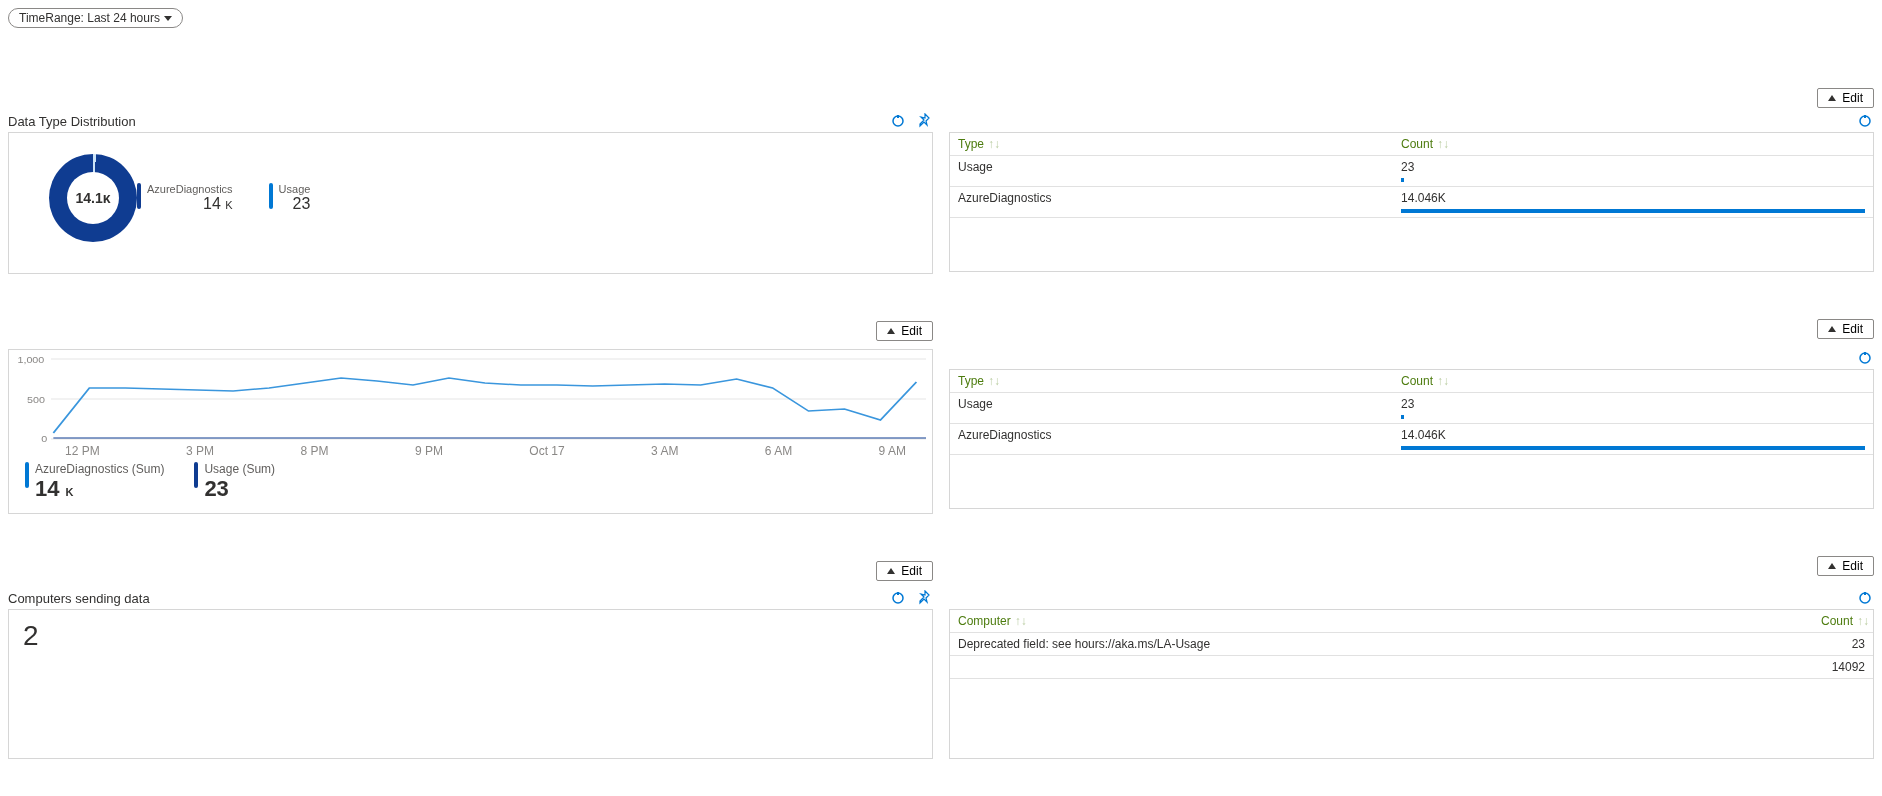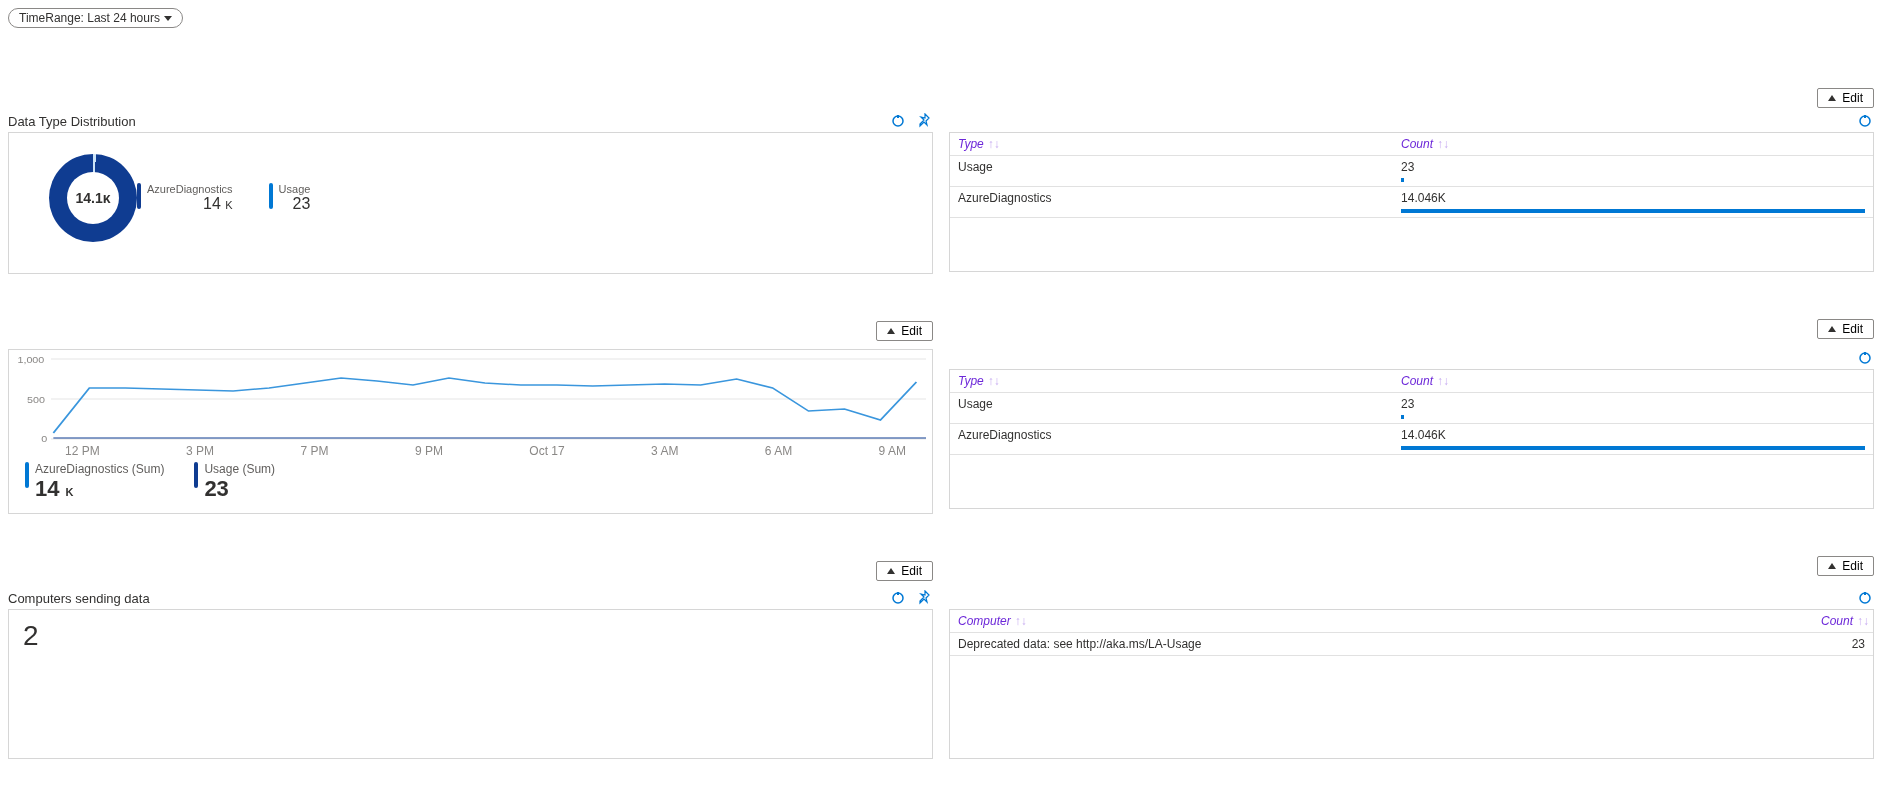--- a/index.html
+++ b/index.html
@@ -140,24 +140,23 @@
   }
   .tbl th, .tbl td {
     text-align: left;
     padding: 4px 8px;
     border-bottom: 1px solid #e1e1e1;
     overflow: hidden;
     vertical-align: top;
   }
   .tbl th {
     font-weight: 400;
-    color: #6d28d9;
+    color: #4d7c0f;
     background: #fff;
     position: relative;
-    font-style: italic;
   }
   .sort-ic {
     display: inline-block;
     width: 8px; height: 8px;
     margin-left: 4px;
     opacity: 0.4;
   }
   .count-cell { position: relative; }
   .count-bar {
     height: 4px;
@@ -309,21 +308,21 @@
           <text x="10" y="49" font-size="9" fill="#8a8886">500</text>
           <text x="22" y="88" font-size="9" fill="#8a8886">0</text>
 
           <polyline fill="none" stroke="#0f3c91" stroke-width="1.2" points="32,84 760,84"></polyline>
 
           <polyline fill="none" stroke="#3a96dd" stroke-width="1.5" points="32,79 62,34 92,34 122,35 152,36 182,37 212,34 242,29 272,24 302,27 332,31 362,24 392,29 422,31 452,31 482,32 512,31 542,30 572,31 602,25 632,34 662,57 692,55 722,66 752,28"></polyline>
         </svg>
         <div class="x-axis-lbls">
           <span>12 PM</span>
           <span>3 PM</span>
-          <span>7 PM</span>
+          <span>8 PM</span>
           <span>9 PM</span>
           <span>Oct 17</span>
           <span>3 AM</span>
           <span>6 AM</span>
           <span>9 AM</span>
         </div>
         <div class="line-legend">
           <div class="legend-item">
             <div class="legend-bar" style="background:#0078d4"></div>
             <div>
@@ -435,22 +434,26 @@
     <div class="card-box tbl-box" style="min-height:150px">
       <table class="tbl tbl-comp">
         <thead>
           <tr>
             <th><span>Computer</span><span class="sort-ic">↑↓</span></th>
             <th><span>Count</span><span class="sort-ic">↑↓</span></th>
           </tr>
         </thead>
         <tbody>
           <tr>
-            <td>Deprecated data: see http://aka.ms/LA-Usage</td>
+            <td>Deprecated field: see hours://aka.ms/LA-Usage</td>
             <td>23</td>
+          </tr>
+          <tr>
+            <td></td>
+            <td>14092</td>
           </tr>
         </tbody>
       </table>
     </div>
     <div class="card-footer">
       <button class="edit-btn">
         <span class="up-arrow"></span>
         <span>Edit</span>
       </button>
     </div>

